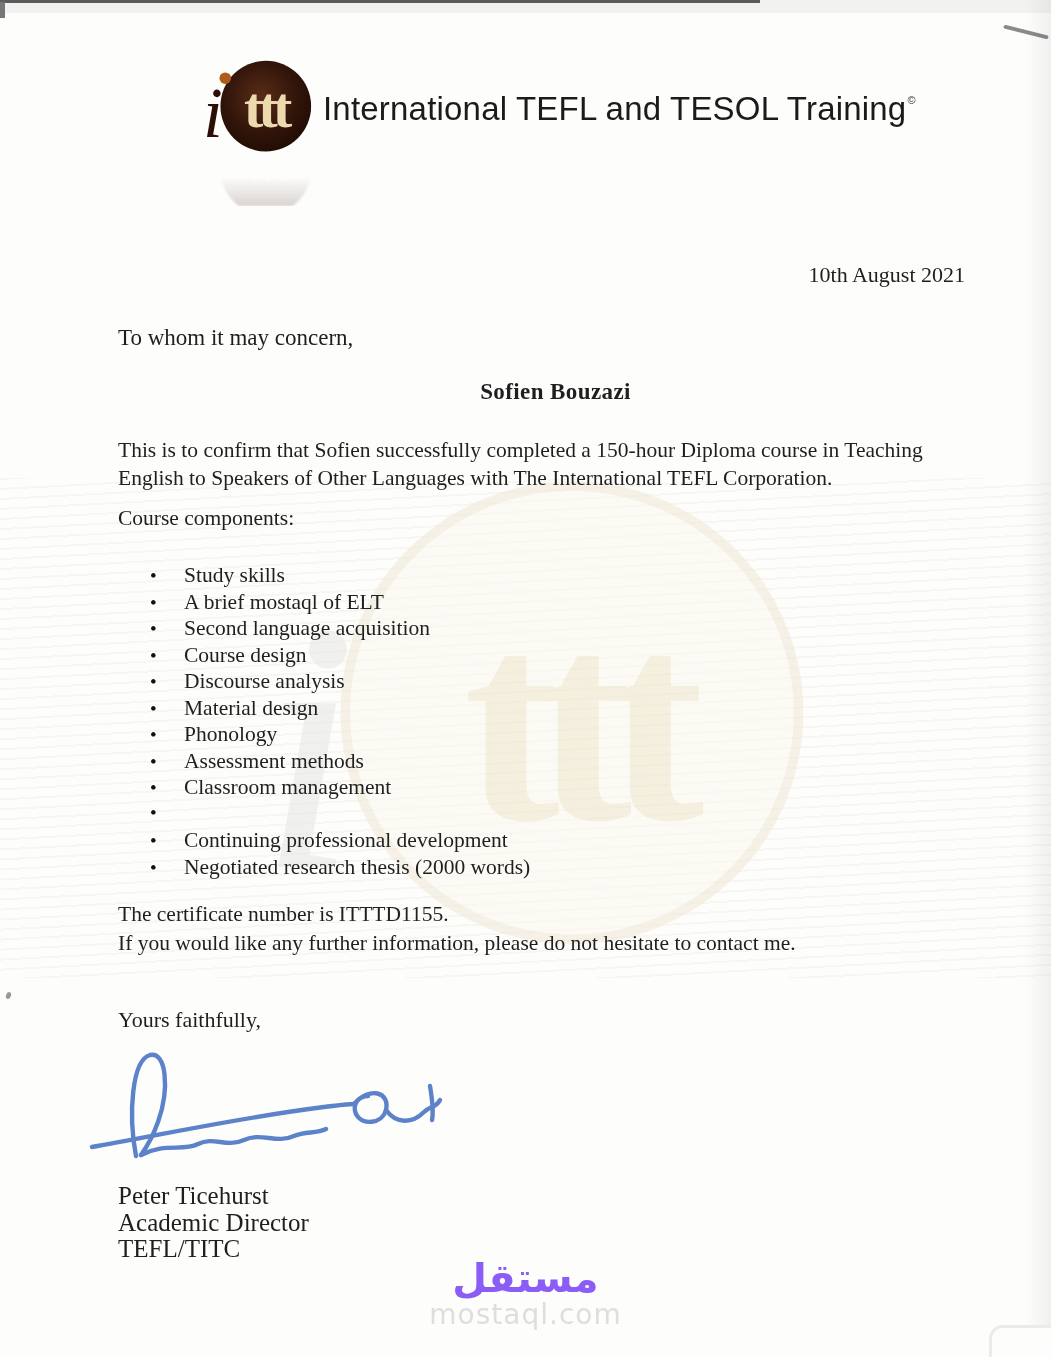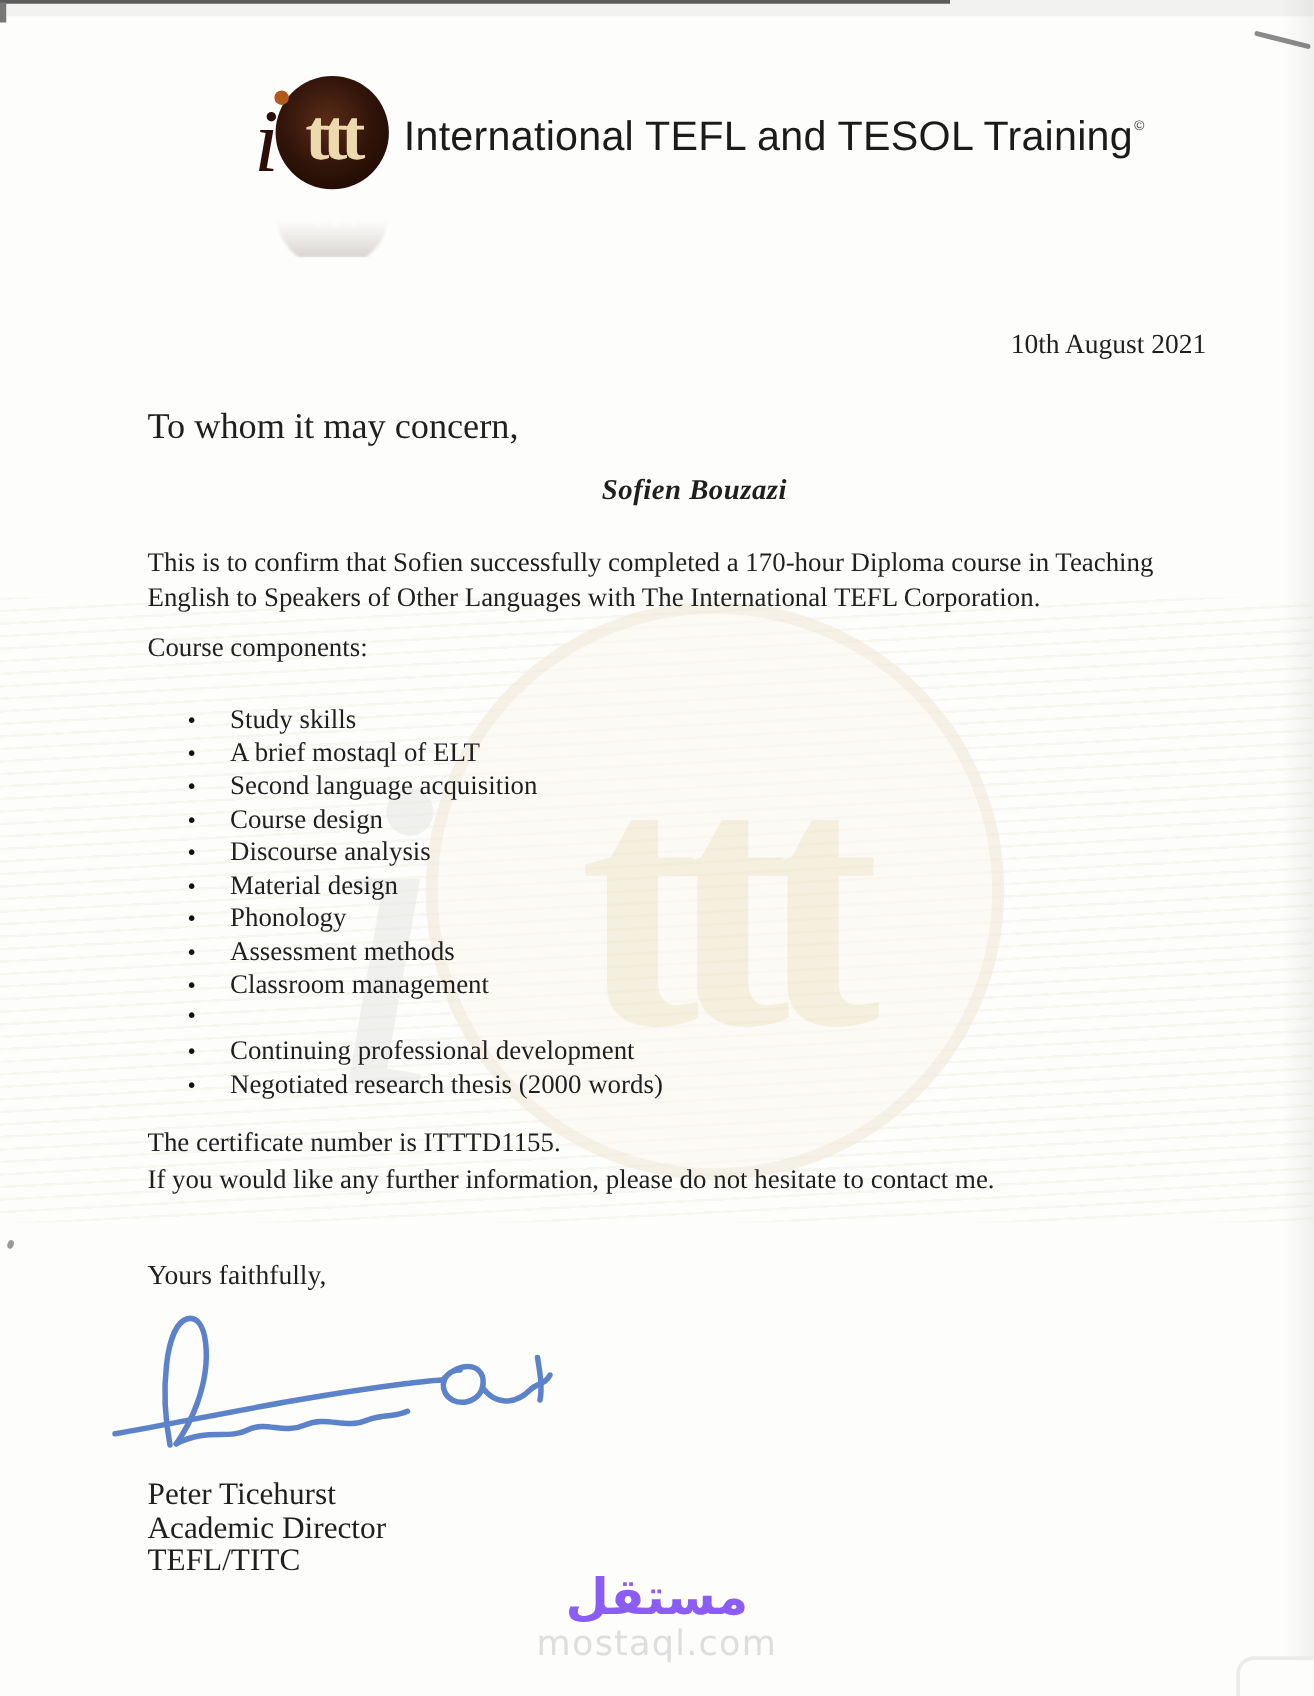--- a/index.html
+++ b/index.html
@@ -25,23 +25,23 @@
     mask-image:linear-gradient(to top,rgba(0,0,0,0) 45%,rgba(0,0,0,1) 100%);}
   .brand{
     position:absolute;left:323px;top:90px;
     font-family:"Liberation Sans","DejaVu Sans",sans-serif;
     font-size:33px;color:#1b1b1b;letter-spacing:.2px;white-space:nowrap;
   }
   .brand sup{font-size:11px;position:relative;top:-4px;left:1px;color:#333;}
 
   
   .date{position:absolute;top:250px;left:0;right:86px;text-align:right;font-size:22px;margin-top:12px;}
-  .salutation{position:absolute;top:325px;left:118px;font-size:29px;}
+  .salutation{position:absolute;top:325px;left:118px;font-size:23px;}
   .subject-name{position:absolute;top:379px;left:60px;right:0;text-align:center;
-    font-size:23px;font-weight:bold;font-style:italic;letter-spacing:.4px;}
+    font-size:23px;font-weight:bold;letter-spacing:.4px;}
   .body-par{position:absolute;top:436px;left:118px;width:838px;font-size:21.5px;line-height:28px;}
   .components-heading{position:absolute;top:506px;left:118px;font-size:21.5px;}
   .components-list{position:absolute;top:563px;left:150px;font-size:21.5px;}
   .components-list .li{display:flex;align-items:baseline;height:26.5px;}
   .components-list .bullet{width:34px;font-size:19px;color:#111;}
   .cert-block{position:absolute;top:900px;left:118px;width:838px;font-size:21.5px;line-height:28.5px;}
   .closing{position:absolute;top:1007px;left:118px;font-size:22px;}
   .signature-svg{position:absolute;left:86px;top:1044px;}
   .signer{position:absolute;top:1183px;left:118px;font-size:25px;line-height:26.5px;}
 
@@ -93,21 +93,21 @@
       <text x="68" y="74" text-anchor="middle" font-family="Liberation Serif, DejaVu Serif, serif" font-weight="bold" font-size="60" letter-spacing="-5" fill="#ecd9ae">ttt</text>
     </svg>
   </div>
   <div class="brand">
     <span>International TEFL and TESOL Training</span><sup>©</sup>
   </div>
 
   <div class="date">10th August 2021</div>
   <div class="salutation">To whom it may concern,</div>
   <div class="subject-name">Sofien Bouzazi</div>
-  <div class="body-par">This is to confirm that Sofien successfully completed a 170-hour Diploma course in Teaching English to Speakers of Other Languages with The International TEFL Corporation.</div>
+  <div class="body-par">This is to confirm that Sofien successfully completed a 150-hour Diploma course in Teaching English to Speakers of Other Languages with The International TEFL Corporation.</div>
   <div class="components-heading">Course components:</div>
 
   <div class="components-list">
     <div class="li">
         <span class="bullet">•</span>
         <span>Study skills</span>
       </div>
     <div class="li">
         <span class="bullet">•</span>
         <span>A brief mostaql of ELT</span>

